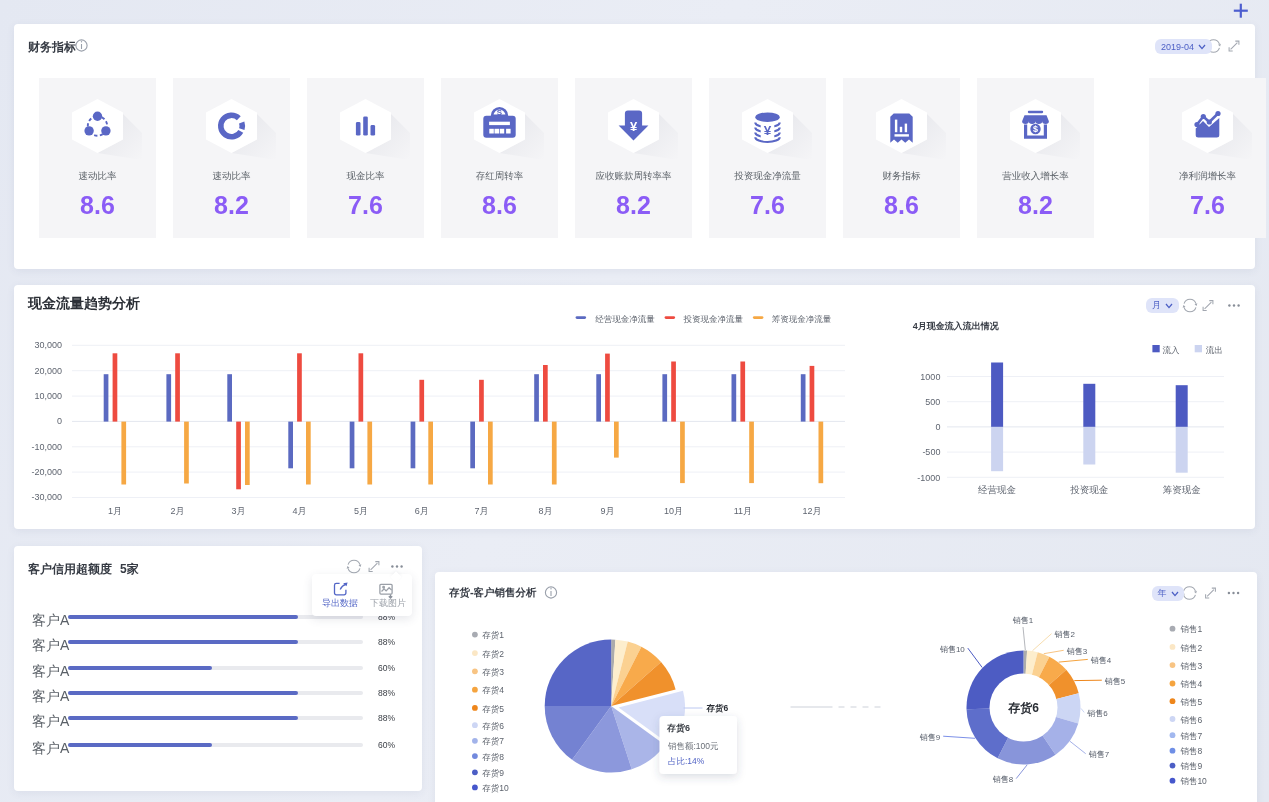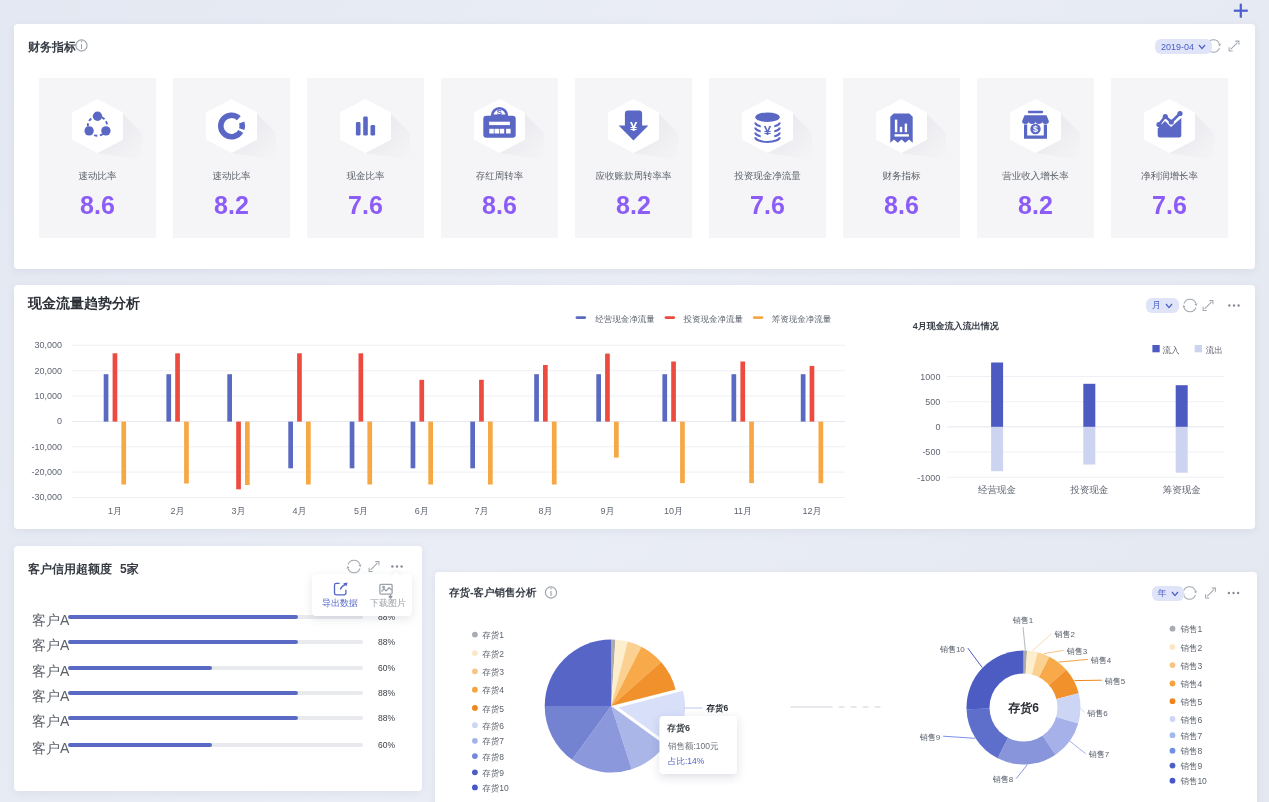--- a/index.html
+++ b/index.html
@@ -235,21 +235,21 @@
             <path d="M -11,-10.8 H 11 L 13.4,-4.8 a 3.35 2.7 0 0 1 -6.7 0 a 3.35 2.7 0 0 1 -6.7 0 a 3.35 2.7 0 0 1 -6.7 0 a 3.35 2.7 0 0 1 -6.7 0 z" fill="#5a67c5"></path>
             <path d="M -9.9,-1.5 V 11.1 H 9.9 V -1.5" fill="none" stroke="#5a67c5" stroke-width="3.2"></path>
             <circle cx="0" cy="3" r="5.2" fill="#5a67c5"></circle>
             <text x="0" y="6.3" font-size="9" font-weight="700" fill="#fff" text-anchor="middle" font-family="Liberation Sans, sans-serif">$</text>
           </g>
         </g>
 </svg>
 <div class="mlab">营业收入增长率</div>
 <div class="mval">8.2</div>
 </div>
-<div class="mcard" style="left:1097px">
+<div class="mcard" style="left:1135px">
 <svg width="117" height="96" style="position:absolute;top:0;left:0">
 <defs>
           <linearGradient id="hs8" x1="0" y1="0" x2="1" y2="1">
             <stop offset="0" stop-color="#8a8fa5" stop-opacity="0.15"></stop>
             <stop offset="1" stop-color="#8a8fa5" stop-opacity="0"></stop>
           </linearGradient>
         </defs>
 <polygon points="84,36 103,55 103,82 58.5,75 84,61.5" fill="url(#hs8)"></polygon>
 <polygon points="58.5,21 84,34.5 84,61.5 58.5,75 33,61.5 33,34.5" fill="#fff"></polygon>
 <g transform="translate(58.5,48)">

